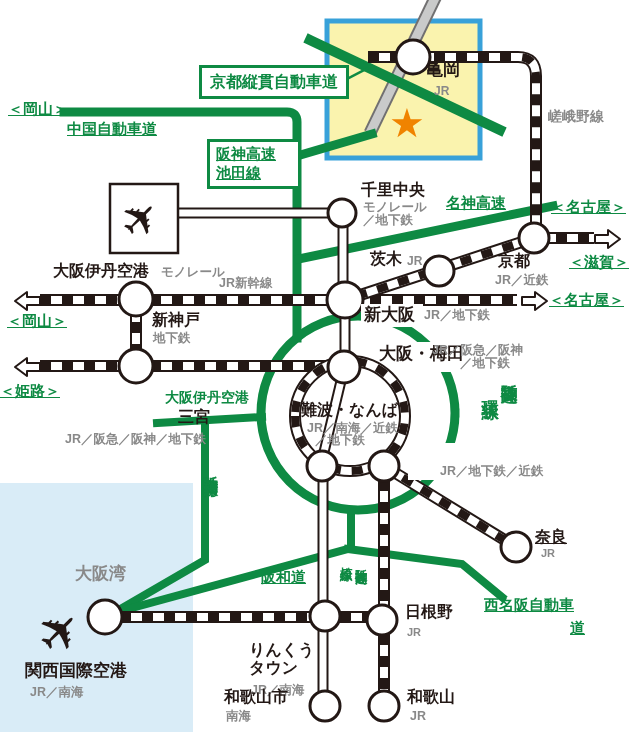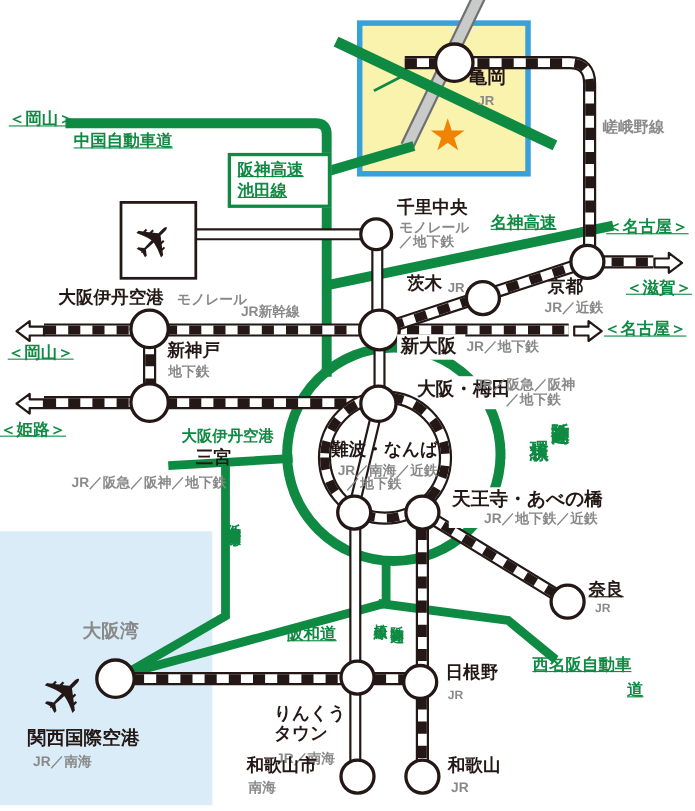--- a/index.html
+++ b/index.html
@@ -97,20 +97,23 @@
       <circle cx="322" cy="466" r="15" fill="#fff" stroke="#231815" stroke-width="3"></circle>
       <circle cx="384" cy="466" r="15" fill="#fff" stroke="#231815" stroke-width="3"></circle>
       <circle cx="516" cy="547" r="15" fill="#fff" stroke="#231815" stroke-width="3"></circle>
       <circle cx="105" cy="617" r="17" fill="#fff" stroke="#231815" stroke-width="3"></circle>
       <circle cx="325" cy="616" r="15" fill="#fff" stroke="#231815" stroke-width="3"></circle>
       <circle cx="382" cy="620" r="15" fill="#fff" stroke="#231815" stroke-width="3"></circle>
       <circle cx="325" cy="706" r="15" fill="#fff" stroke="#231815" stroke-width="3"></circle>
       <circle cx="384" cy="706" r="15" fill="#fff" stroke="#231815" stroke-width="3"></circle>
     </svg>
 
+  <div class="roadbox fs16" style="left:199px;top:65px;width:144px;height:28px;">
+    <span>京都縦貫自動車道</span>
+  </div>
   <div class="roadbox fs15" style="left:207px;top:139px;width:82px;height:44px;flex-direction:column;align-items:flex-start;padding-left:6px;">
     <span>阪神高速</span>
     <span>池田線</span>
   </div>
 
   <div class="bgpatch" style="left:361px;top:304px;width:62px;height:23px;"></div>
   <div class="bgpatch" style="left:403px;top:342px;width:156px;height:30px;"></div>
   <div class="bgpatch" style="left:408px;top:443px;width:146px;height:37px;"></div>
 
   <div class="lbl g fs15" style="left:8px;top:101px;">＜岡山＞</div>
@@ -163,21 +166,20 @@
   <div class="lbl gr fs13" style="left:432px;top:344px;">JR／阪急／阪神</div>
   <div class="lbl gr fs13" style="left:460px;top:357px;">／地下鉄</div>
 
   <div class="lbl bk fs16" style="left:130px;top:409px;margin-left:48px;">三宮</div>
   <div class="lbl gr fs13" style="left:65px;top:433px;">JR／阪急／阪神／地下鉄</div>
 
   <div class="lbl bk fs16" style="left:301px;top:402px;">難波・なんば</div>
   <div class="lbl gr fs13" style="left:307px;top:422px;">JR／南海／近鉄</div>
   <div class="lbl gr fs13" style="left:315px;top:434px;">／地下鉄</div>
 
-  <div class="lbl bk fs17" style="left:411px;top:445px;">天王寺・あべの橋</div>
   <div class="lbl gr fs13" style="left:440px;top:465px;">JR／地下鉄／近鉄</div>
 
   <div class="lbl bk fs16" style="left:535px;top:529px;text-decoration:underline;">奈良</div>
   <div class="lbl gr fs11" style="left:541px;top:548px;">JR</div>
 
   <div class="lbl bk fs16" style="left:405px;top:604px;">日根野</div>
   <div class="lbl gr fs11" style="left:407px;top:627px;">JR</div>
 
   <div class="lbl bk fs16" style="left:249px;top:642px;">りんくう</div>
   <div class="lbl bk fs16" style="left:249px;top:660px;">タウン</div>

